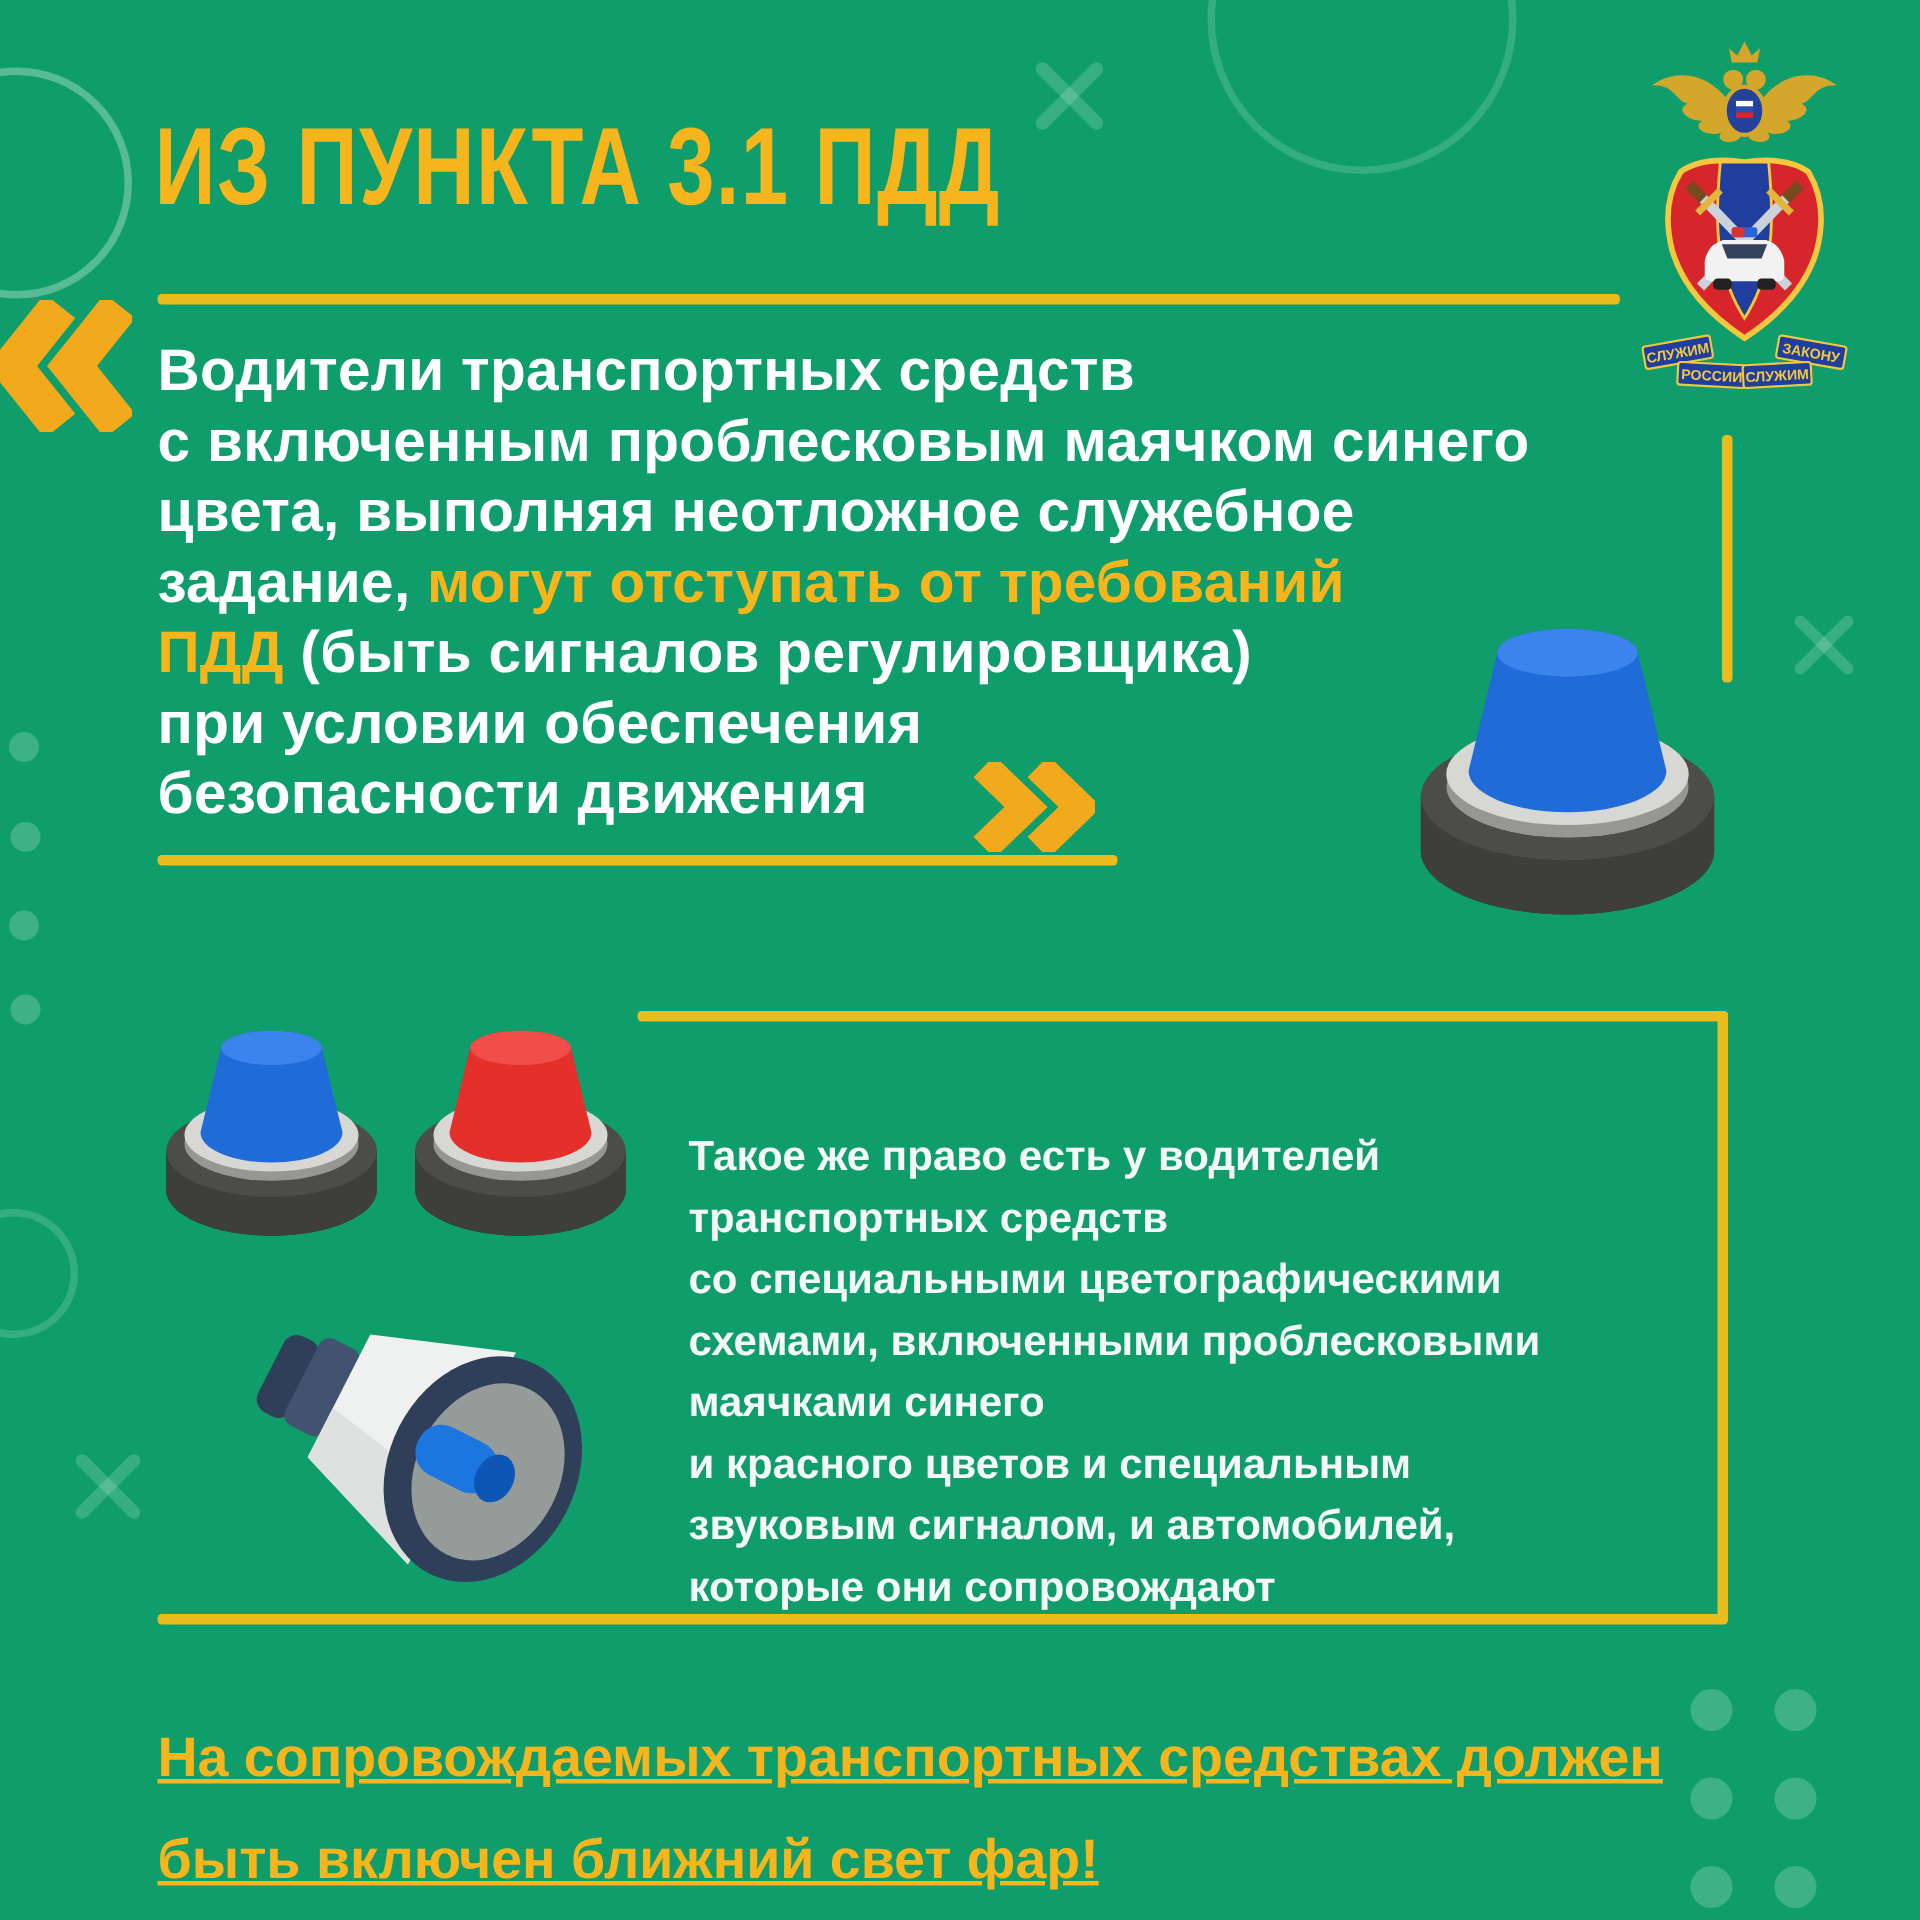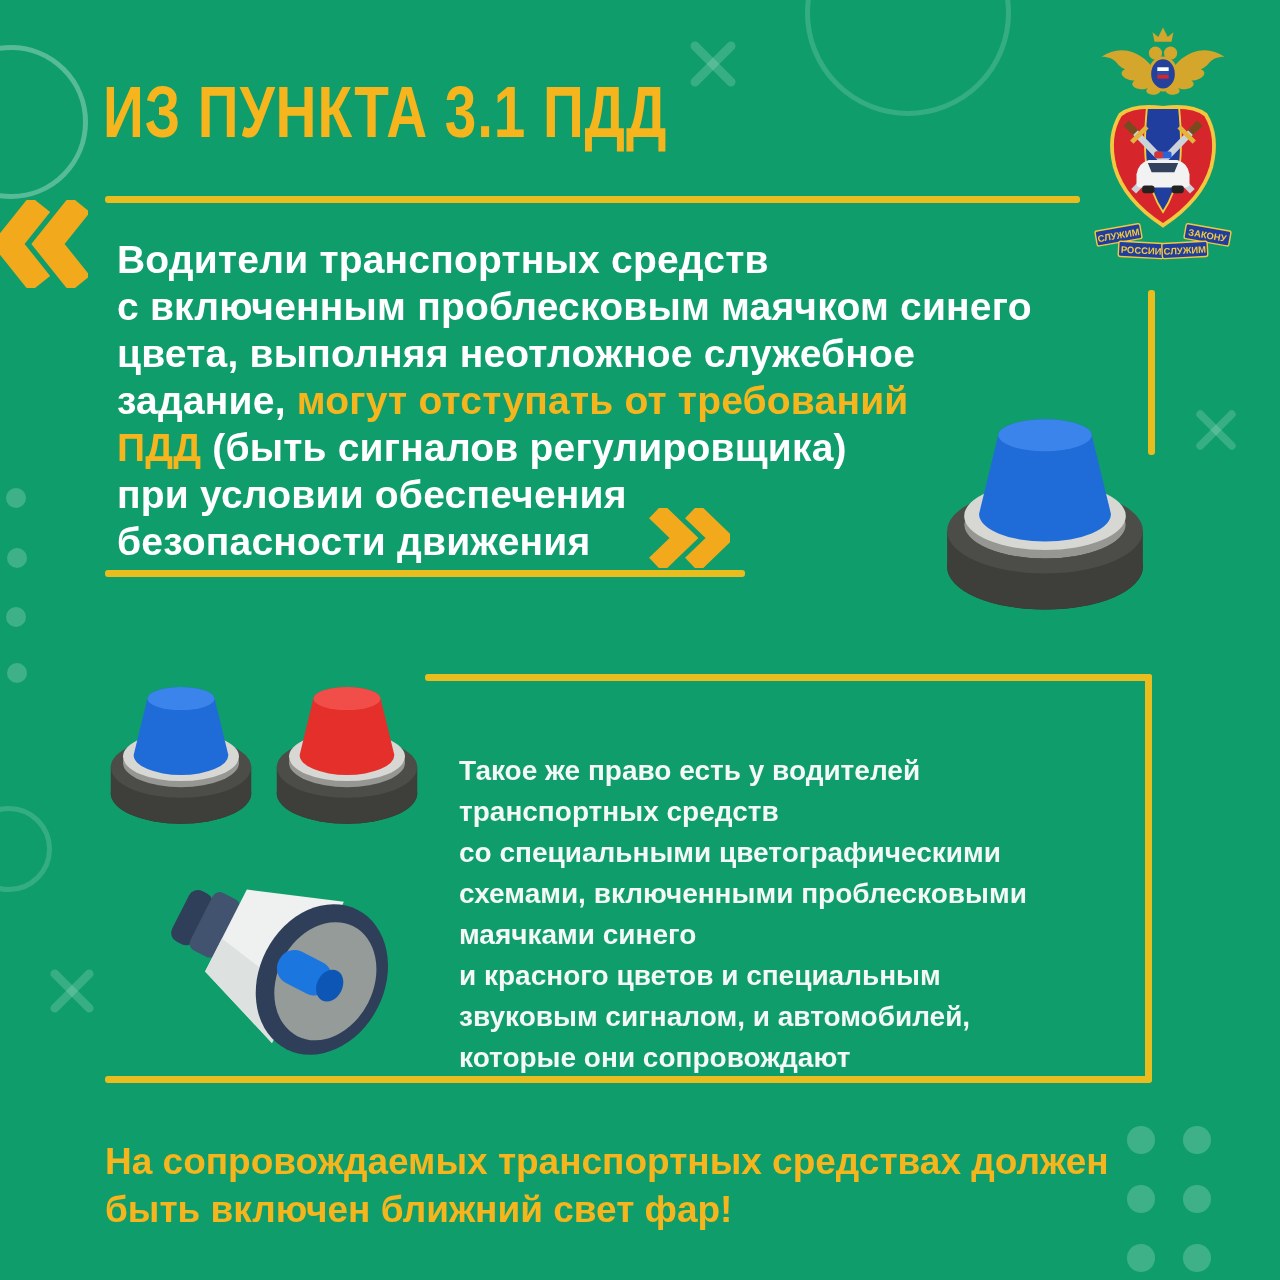--- a/index.html
+++ b/index.html
@@ -11,32 +11,32 @@
   .dot{position:absolute;border-radius:50%;background:rgba(255,255,255,0.20);}
   .xmark{position:absolute;}
   .xmark svg line{stroke:rgba(255,255,255,0.17);stroke-width:9;stroke-linecap:round;}
   
   .rule{position:absolute;background:#E9BD1E;border-radius:3px;}
   
   .title{position:absolute;left:103px;top:70px;margin:0;color:#F6B51D;
          font-size:63px;font-weight:bold;letter-spacing:1px;white-space:nowrap;
          transform:scale(0.9,1.16);transform-origin:left top;}
   
-  .quote{position:absolute;left:105px;top:224px;width:990px;margin:12px;
+  .quote{position:absolute;left:105px;top:224px;width:990px;margin:0;
          color:#FFFFFF;font-size:39px;line-height:47px;font-weight:bold;
          white-space:pre-line;letter-spacing:0.2px;}
   .quote .hl{color:#F6B51D;}
   
   .info{position:absolute;left:459px;top:750px;width:660px;margin:0;
         color:#F4F8F6;font-size:28px;line-height:41px;font-weight:bold;
         white-space:pre-line;}
   
   .footer{position:absolute;left:105px;top:1138px;width:1080px;margin:0;
-          color:#F6B51D;font-size:37px;line-height:48px;font-weight:bold;
-          white-space:pre-line;}
+          color:#F6B51D;font-size:37px;line-height:68px;font-weight:bold;
+          white-space:pre-line;text-decoration:underline;}
 </style>
 </head>
 <body>
 
 <div class="poster">
 
   <div class="ring" style="left:805px;top:-90px;width:196px;height:196px;"></div>
   <div class="ring" style="left:-66px;top:45px;width:144px;height:144px;border-color:rgba(255,255,255,0.30);"></div>
   <div class="ring" style="left:-34px;top:806px;width:76px;height:76px;"></div>
 

